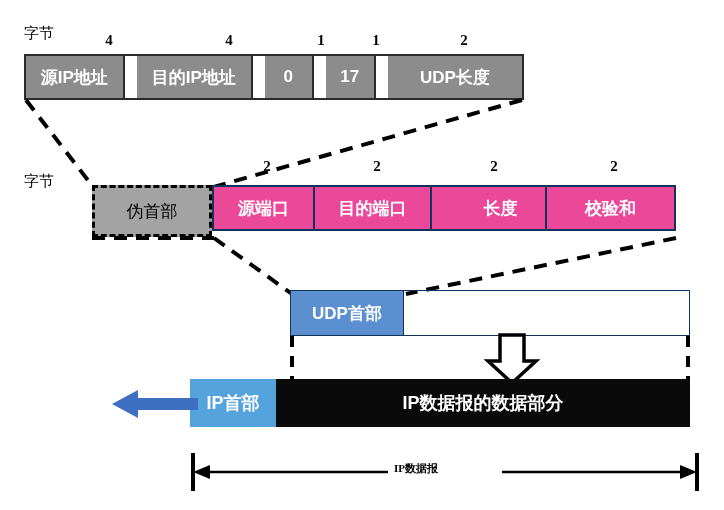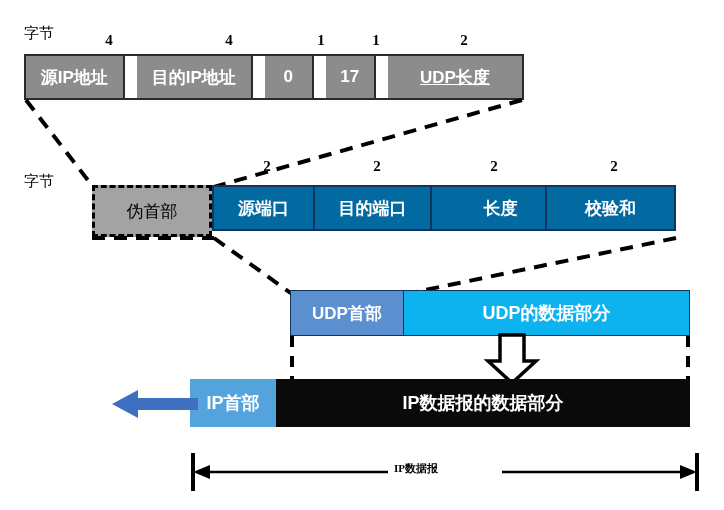--- a/index.html
+++ b/index.html
@@ -45,31 +45,31 @@
     color: #ffffff;
     font-weight: bold;
     font-size: 17px;
     display: flex;
     align-items: center;
     justify-content: center;
     border-right: 2px solid #2b2b2b;
     box-sizing: border-box;
     white-space: nowrap;
   }
-  .pseudo-cell:last-child { border-right: none; text-decoration: underline; }
+  .pseudo-cell:last-child { border-right: none; }
 
   
   .udp-row {
     display: flex;
     border: 2px solid #11335c;
     box-sizing: border-box;
     height: 46px;
   }
   .udp-cell {
-    background: #0369a1;
+    background: #ec4899;
     color: #ffffff;
     font-weight: bold;
     font-size: 17px;
     display: flex;
     align-items: center;
     justify-content: center;
     border-right: 2px solid #11335c;
     box-sizing: border-box;
     white-space: nowrap;
   }
@@ -179,21 +179,20 @@
 
     <line x1="92" y1="2" x2="214" y2="2" stroke="#000" stroke-width="4" stroke-dasharray="13,9"></line>
 
     <line x1="214" y1="2" x2="292" y2="58" stroke="#000" stroke-width="4" stroke-dasharray="13,9"></line>
 
     <line x1="676" y1="2" x2="406" y2="58" stroke="#000" stroke-width="4" stroke-dasharray="13,9"></line>
   </svg>
 
   <div class="abs dgram-row" style="left:290px; top:290px; width:400px;">
     <div class="seg seg-udp-head" style="width:113px; font-size:17px;">UDP首部</div>
-    <div class="seg seg-udp-data" style="width:285px;">UDP的数据部分</div>
   </div>
 
   <svg class="abs" style="left:0; top:336px;" width="724" height="48">
     <line x1="292" y1="0" x2="292" y2="46" stroke="#000" stroke-width="4" stroke-dasharray="11,9"></line>
     <line x1="688" y1="0" x2="688" y2="46" stroke="#000" stroke-width="4" stroke-dasharray="11,9"></line>
   </svg>
   <svg class="abs" style="left:482px; top:333px;" width="60" height="52">
     <polygon points="18,2 42,2 42,28 54,28 30,50 6,28 18,28" fill="#ffffff" stroke="#000000" stroke-width="3.5" stroke-linejoin="miter"></polygon>
   </svg>
 

